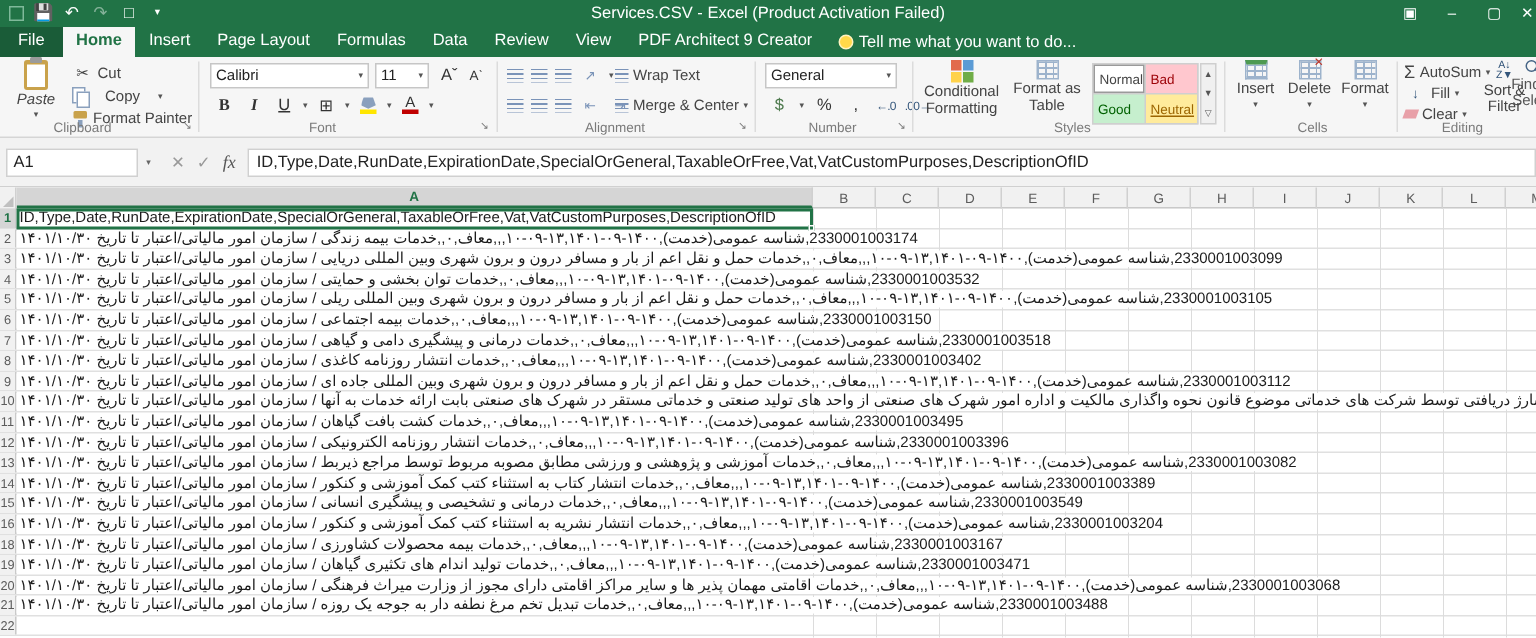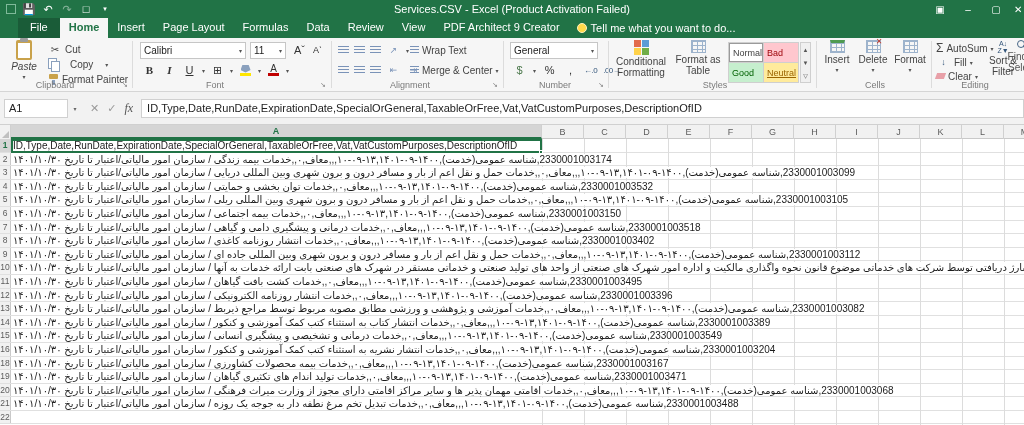--- a/index.html
+++ b/index.html
@@ -105,21 +105,21 @@
   .mag-ic { width:10px; height:10px; position:relative; }
   .mag-ic:before { content:""; position:absolute; left:0; top:0; width:6px; height:6px;
     border:1.5px solid #33557a; border-radius:50%; }
   .mag-ic:after { content:""; position:absolute; left:6px; top:6px; width:4px; height:1.5px;
     background:#33557a; transform:rotate(45deg); }
   .two-line { font-size:10px; text-align:center; line-height:11px; }
 
   
   .fxbar { position:absolute; left:0; top:92px; width:1024px; height:33px; background:#f2f2f2;
     border-bottom:1px solid #d0d0d0; display:flex; align-items:center; font-size:11px; }
-  .namebox { margin-left:4px; width:64px; height:19px; background:#fff; border:1px solid #d0d0d0;
+  .namebox { margin-left:4px; width:88px; height:19px; background:#fff; border:1px solid #d0d0d0;
     display:flex; align-items:center; padding:0 4px; justify-content:space-between; color:#222; }
   .nb-split { width:14px; height:19px; display:flex; align-items:center; justify-content:center;
     font-size:6px; color:#666; }
   .fxicons { display:flex; align-items:center; gap:8px; padding:0 8px; color:#999; }
   .fxicons .fx { font-style:italic; font-family:"Liberation Serif",serif; color:#555; font-size:12px; }
   .formula-field { flex:1; height:19px; background:#fff; border:1px solid #d0d0d0; display:flex;
     align-items:center; padding:0 5px; color:#222; white-space:nowrap; overflow:hidden; }
 
   
   .sheet { position:absolute; left:0; top:125px; width:1024px; height:300px; background:#fff; }
@@ -162,21 +162,21 @@
     <div class="title-text">Services.CSV - Excel (Product Activation Failed)</div>
     <div class="winbtns">
       <span class="winbtn">▣</span>
       <span class="winbtn">–</span>
       <span class="winbtn">▢</span>
       <span class="winbtn close">✕</span>
     </div>
   </div>
 
   <div class="tabstrip">
-    <span style="display:flex;align-items:flex-end;margin-left:18px;">
+    <span style="display:flex;align-items:flex-end;">
         <span class="tab file">File</span>
         <span class="tab active">Home</span>
         <span class="tab">Insert</span>
         <span class="tab">Page Layout</span>
         <span class="tab">Formulas</span>
         <span class="tab">Data</span>
         <span class="tab">Review</span>
         <span class="tab">View</span>
         <span class="tab">PDF Architect 9 Creator</span>
       </span>

